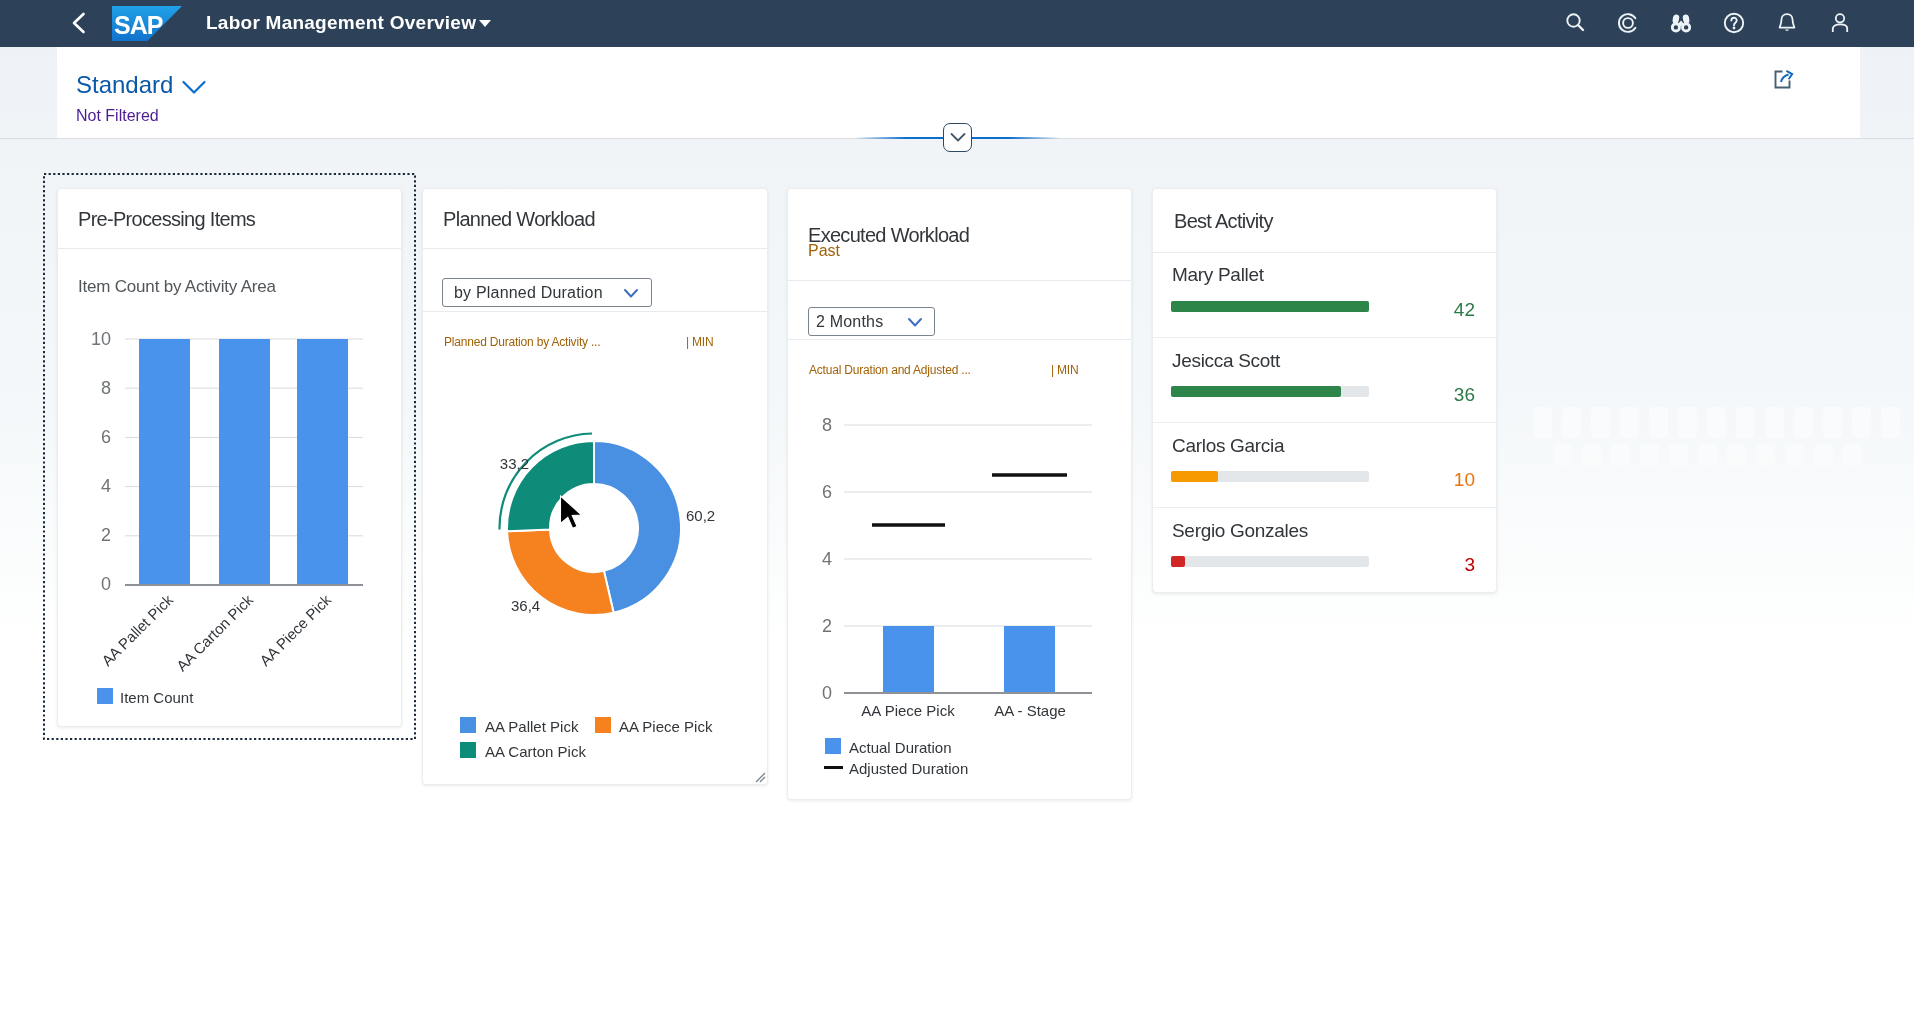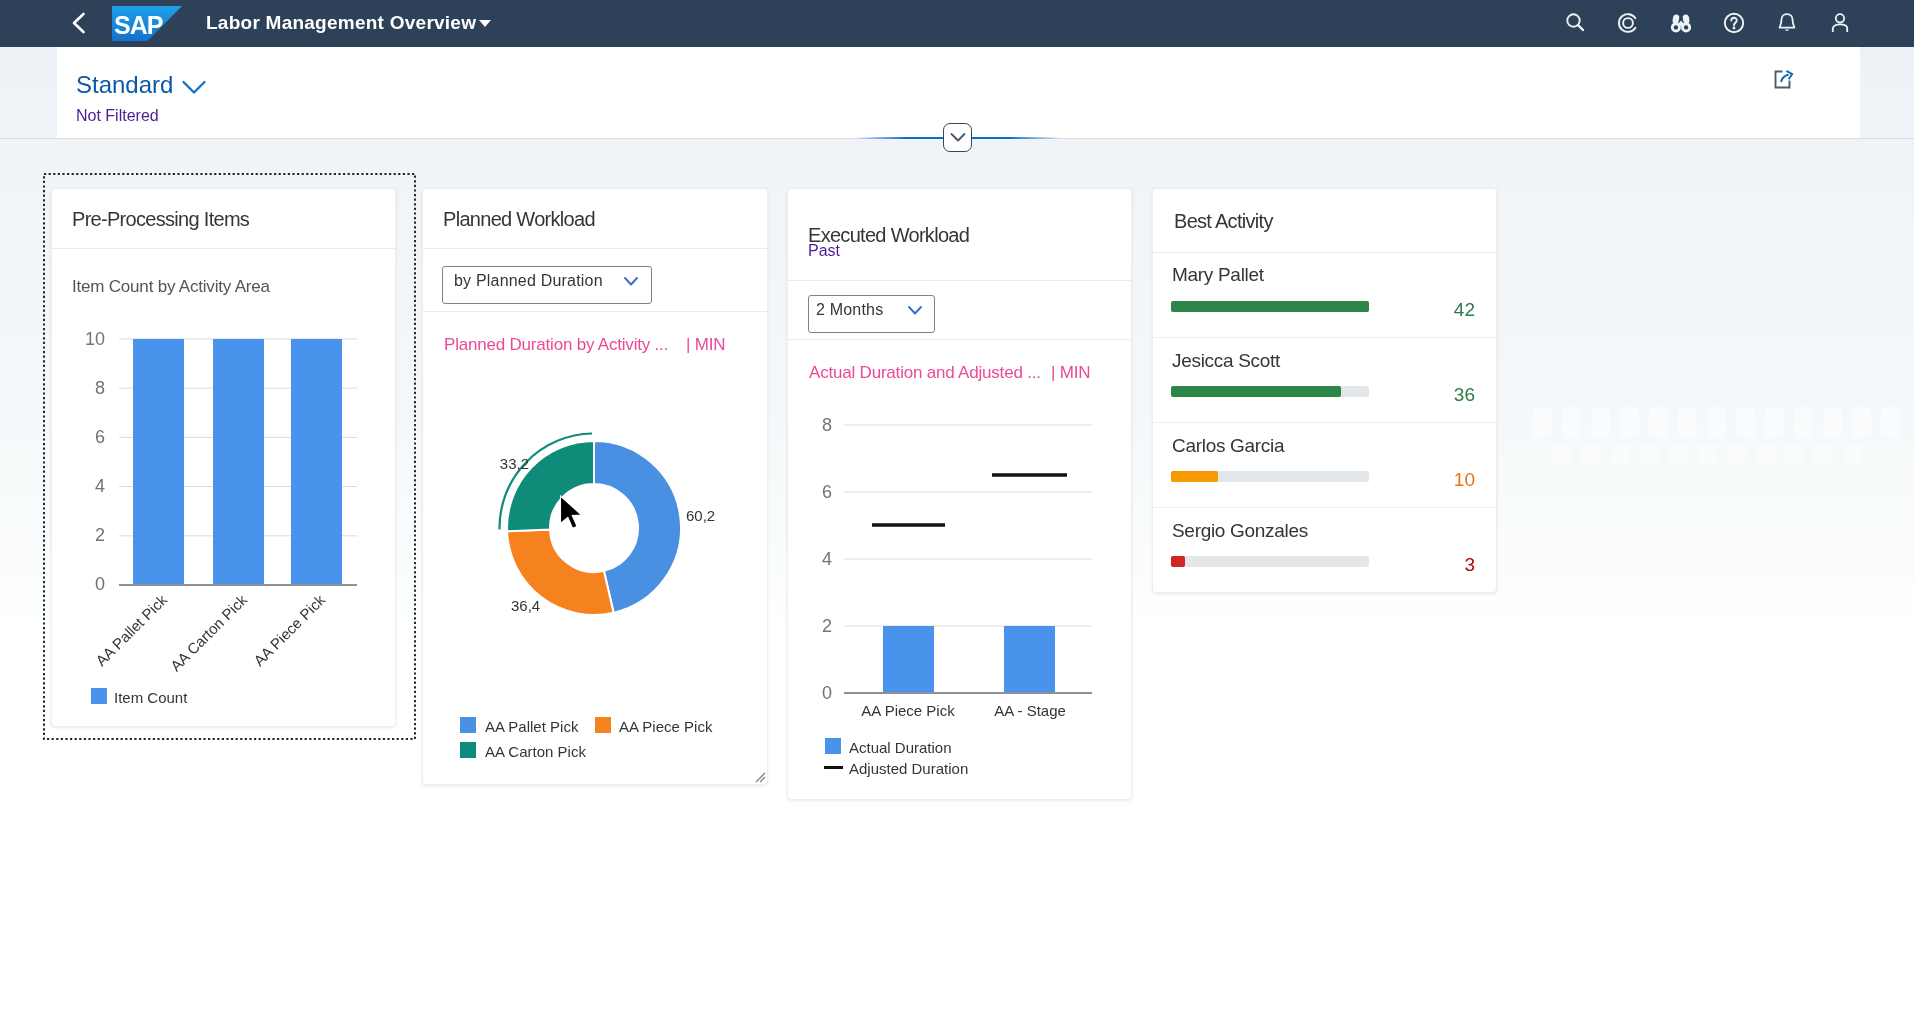--- a/index.html
+++ b/index.html
@@ -18,24 +18,24 @@
   #blueline { position:absolute; left:855px; top:137px; width:205px; height:2px;
     background:linear-gradient(90deg, rgba(10,110,209,0) 0%, #0a6ed1 25%, #0a6ed1 75%, rgba(10,110,209,0) 100%); }
   #collapsebtn { position:absolute; left:943px; top:123px; width:29px; height:29px; background:#fff;
      border:1px solid #2e4a63; border-radius:7px; }
   
   .card { position:absolute; background:#fff; border-radius:4px; border:1px solid #ededf0;
           box-shadow:0 1px 3px rgba(40,60,80,0.10); }
   .ctitle { position:absolute; left:20px; font-size:20px; letter-spacing:-0.7px; color:#32363a; }
   .cdivider { position:absolute; left:0; width:100%; height:1px; background:#e8eaec; }
   .rowline { position:absolute; left:0; width:100%; height:1px; background:#eceef0; }
-  .ddl { position:absolute; height:38px; border:1px solid #7b838c; border-radius:3px; background:#fff;
-         font-size:16px; letter-spacing:0.2px; color:#32363a; }
+  .ddl { position:absolute; height:29px; border:1px solid #7b838c; border-radius:3px; background:#fff;
+         font-size:16px; letter-spacing:0.2px; color:#32363a;margin-top:12px; }
   .ddl span.t { position:absolute; left:11px; top:5px; }
-  .charttitle { position:absolute; font-size:17px; letter-spacing:-0.2px; color:#ec4899; }
+  .charttitle { position:absolute; font-size:12px; letter-spacing:-0.2px; color:#a16207; }
   .name { position:absolute; left:19px; font-size:19px; letter-spacing:-0.3px; color:#32363a; }
   .track { position:absolute; left:18px; width:198px; height:11px; background:#e4e7ea; border-radius:2px; }
   .fill { position:absolute; left:0; top:0; height:11px; border-radius:2px; }
   .val { position:absolute; width:60px; text-align:right; font-size:19px; }
 </style>
 </head>
 <body>
 
 <div id="shell">
   <svg class="abs" style="left:70px;top:12px" width="16" height="22" viewBox="0 0 16 22">
@@ -102,21 +102,21 @@
 <div id="hline"></div>
 <div id="blueline"></div>
 <div id="collapsebtn"></div>
 <svg class="abs" style="left:949px;top:132px" width="18" height="12" viewBox="0 0 18 12">
   <path d="M2.5 2 L9 8.5 L15.5 2" fill="none" stroke="#44576a" stroke-width="1.8" stroke-linecap="round" stroke-linejoin="round"></path>
 </svg>
 
 <svg class="abs" style="left:43px;top:173px" width="373" height="567" viewBox="0 0 373 567">
   <rect x="1" y="1" width="371" height="565" fill="none" stroke="#1b2a3a" stroke-width="2" stroke-dasharray="2.2,2.4"></rect>
 </svg>
-<div class="card" style="left:51px;top:188px;width:345px;height:539px;">
+<div class="card" style="left:57px;top:188px;width:345px;height:539px;">
   <div class="ctitle" style="top:19px;">Pre-Processing Items</div>
   <div class="cdivider" style="top:59px;"></div>
   <div class="abs" style="left:20px;top:88px;font-size:17px;letter-spacing:-0.2px;color:#51565a;">Item Count by Activity Area</div>
   <svg class="abs" style="left:0;top:120px" width="345" height="400" viewBox="0 0 345 400">
 
     <g stroke="#d9dbdd" stroke-width="1">
       <line x1="67" y1="30" x2="305" y2="30"></line>
       <line x1="67" y1="79.2" x2="305" y2="79.2"></line>
       <line x1="67" y1="128.4" x2="305" y2="128.4"></line>
       <line x1="67" y1="177.6" x2="305" y2="177.6"></line>
@@ -178,21 +178,21 @@
   <div class="abs" style="left:196px;top:529px;font-size:15px;color:#32363a;">AA Piece Pick</div>
   <div class="abs" style="left:37px;top:553px;width:16px;height:16px;background:#0e8c79;"></div>
   <div class="abs" style="left:62px;top:554px;font-size:15px;color:#32363a;">AA Carton Pick</div>
   <svg class="abs" style="left:331px;top:582px" width="12" height="12" viewBox="0 0 12 12">
     <path d="M2 11 L11 2 M6 11 L11 6" stroke="#7b8791" stroke-width="1.4"></path>
   </svg>
 </div>
 
 <div class="card" style="left:787px;top:188px;width:345px;height:612px;">
   <div class="ctitle" style="top:19px;margin-top:16px;">Executed Workload</div>
-  <div class="abs" style="left:20px;top:53px;font-size:16px;color:#4c1d95;">Past</div>
+  <div class="abs" style="left:20px;top:53px;font-size:16px;color:#a16207;">Past</div>
   <div class="cdivider" style="top:91px;"></div>
   <div class="ddl" style="left:20px;top:106px;width:127px;padding-left:6px;">
     <span class="t" style="left:7px;">2 Months</span>
     <svg class="abs" style="left:98px;top:9px" width="16" height="11" viewBox="0 0 16 11">
       <path d="M2 2 L8 8.5 L14 2" fill="none" stroke="#3c70c4" stroke-width="2" stroke-linecap="round" stroke-linejoin="round"></path>
     </svg>
   </div>
   <div class="cdivider" style="top:150px;"></div>
   <div class="charttitle" style="left:21px;top:174px;">Actual Duration and Adjusted ...</div>
   <div class="charttitle" style="left:263px;top:174px;">| MIN</div>

